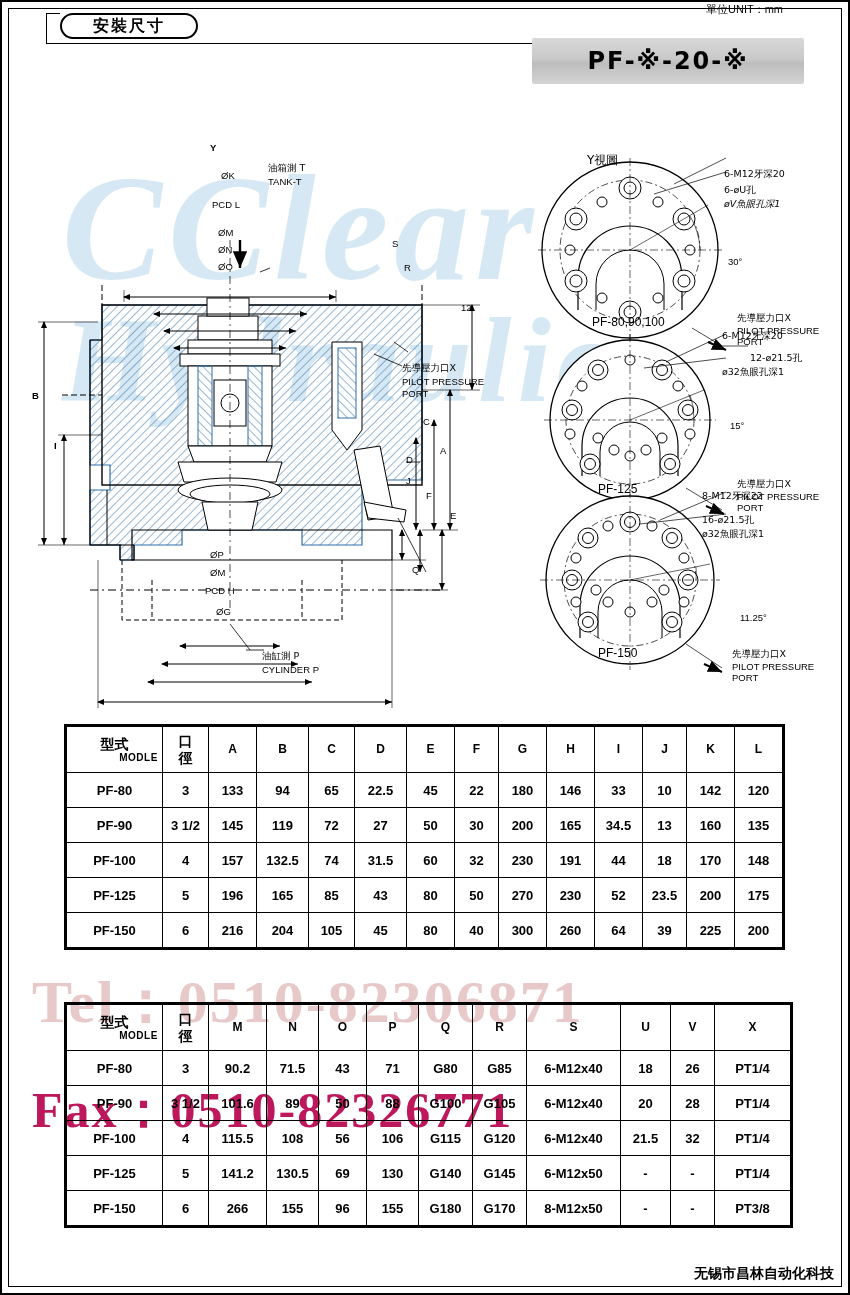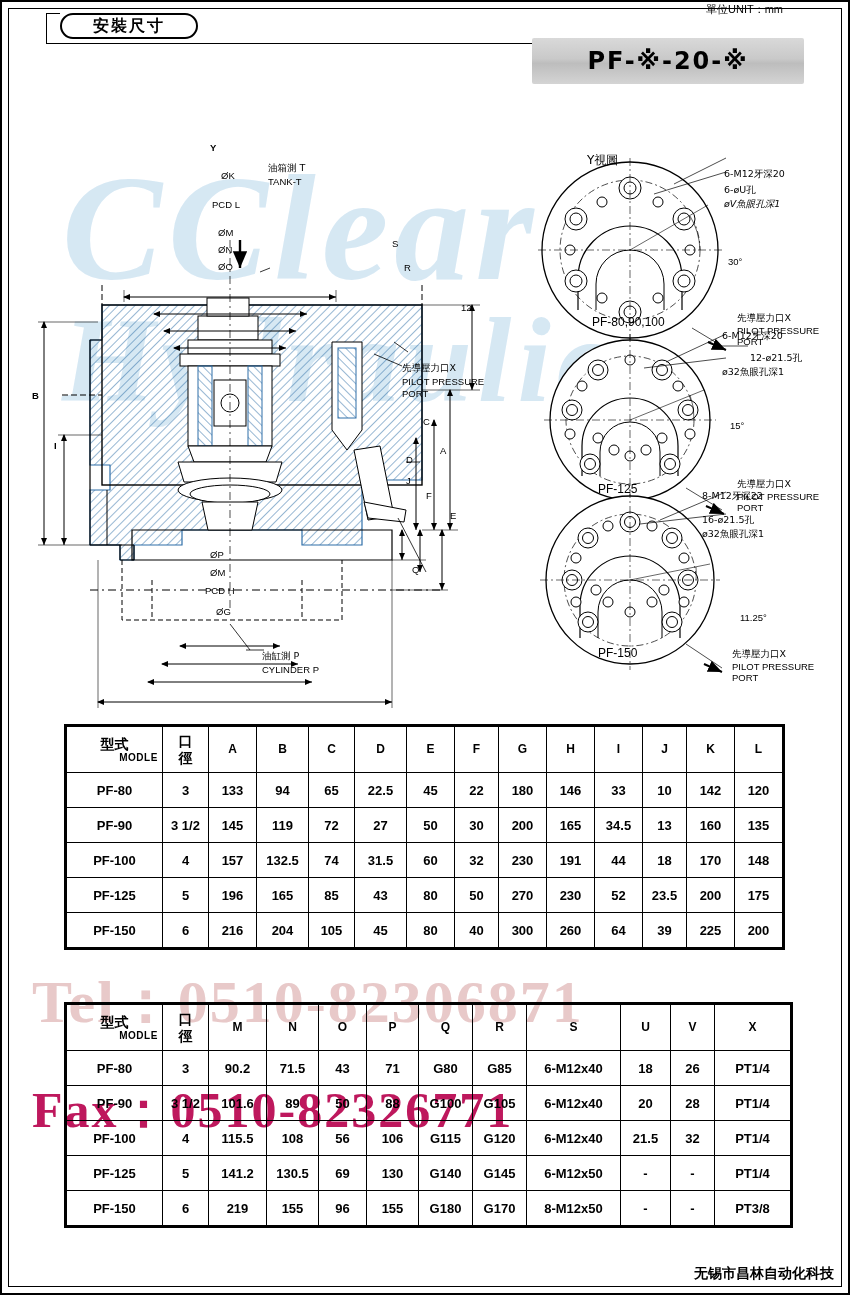--- a/index.html
+++ b/index.html
@@ -622,21 +622,21 @@
             <td>G140</td>
             <td>G145</td>
             <td>6-M12x50</td>
             <td>-</td>
             <td>-</td>
             <td>PT1/4</td>
           </tr>
           <tr>
             <td>PF-150</td>
             <td>6</td>
-            <td>219</td>
+            <td>266</td>
             <td>155</td>
             <td>96</td>
             <td>155</td>
             <td>G180</td>
             <td>G170</td>
             <td>8-M12x50</td>
             <td>-</td>
             <td>-</td>
             <td>PT3/8</td>
           </tr>

